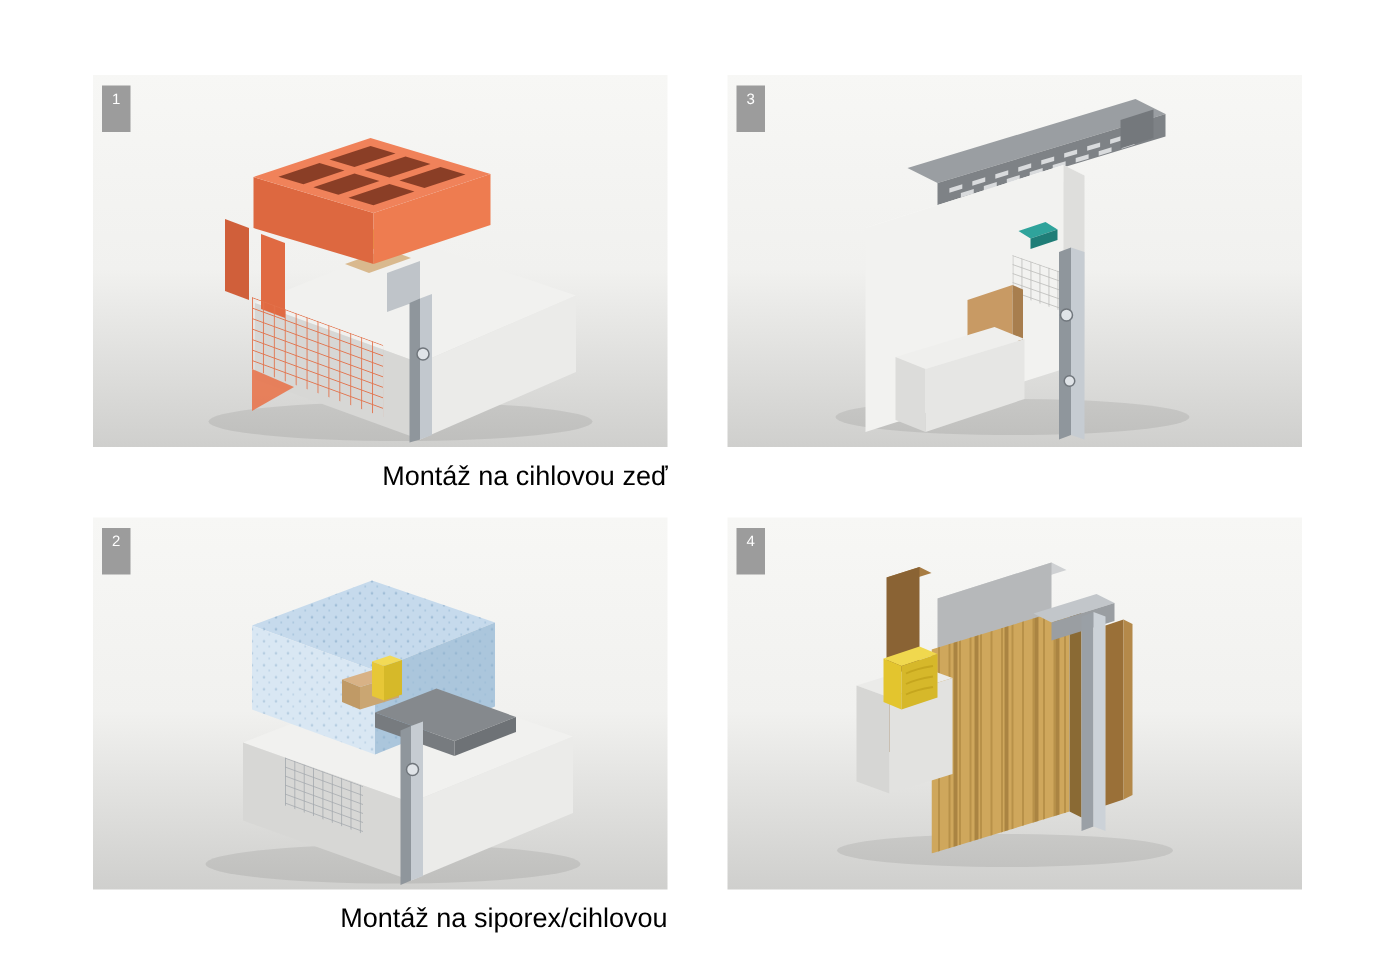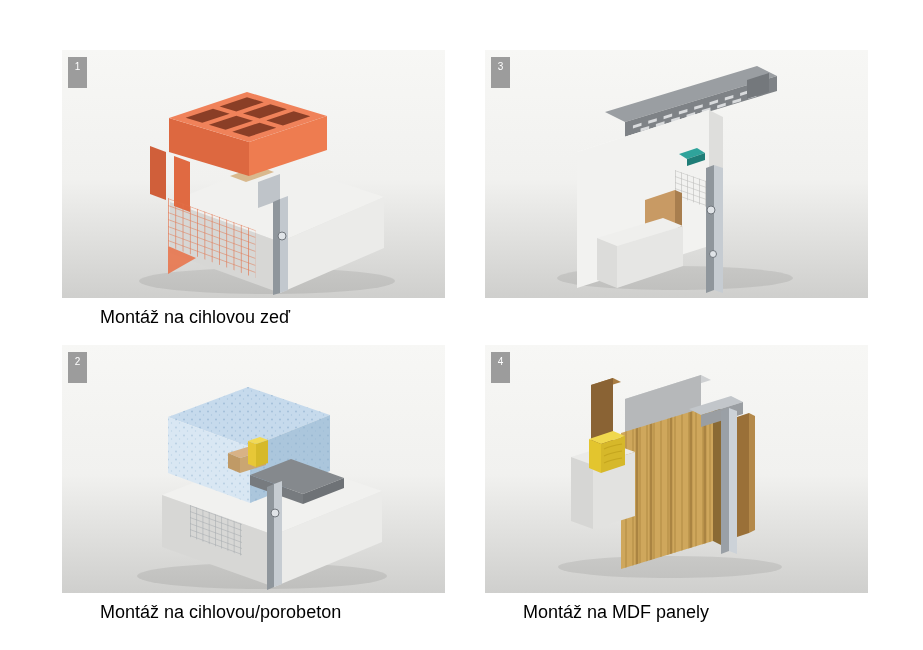--- a/index.html
+++ b/index.html
@@ -17,22 +17,22 @@
     position:relative;width:383px;height:248px;
     background:linear-gradient(180deg,#f7f7f5 0%,#f1f1ef 52%,#cfcfcd 100%);
   }
   .badge{
     position:absolute;left:6px;top:7px;width:19px;height:26px;
     background:#9c9c9c;color:#ffffff;font-size:10px;line-height:1;
     display:flex;justify-content:center;align-items:flex-start;padding-top:5px;
     user-select:none;
   }
   figcaption.caption{
-    display:block;margin:9px 0 17px 38px;
-    font-size:18px;line-height:21px;color:#000000;
+    display:block;margin:9px 0 17px 10px;
+    font-size:18px;line-height:21px;color:#000000;text-align:right;
   }
   svg.illu{display:block;width:383px;height:248px;}
 </style>
 </head>
 <body>
 
 <div class="page">
   <div class="grid">
 
     <figure class="cell">
@@ -202,21 +202,21 @@
             <polygon points="186,96 194,99 194,122 186,119" fill="#e7c737"></polygon>
             <polygon points="194,99 206,95 206,118 194,122" fill="#d6b929"></polygon>
           </g>
           <g>
             <polygon points="205,142 212,139 212,242 205,245" fill="#8f969c"></polygon>
             <polygon points="212,139 220,136 220,239 212,242" fill="#c6ccd2"></polygon>
             <circle cx="213" cy="168" r="4" fill="#e0e4e8" stroke="#70767c" stroke-width="1"></circle>
           </g>
         </svg>
       </div>
-      <figcaption class="caption">Montáž na cihlovou/porobeton</figcaption>
+      <figcaption class="caption">Montáž na siporex/cihlovou</figcaption>
     </figure>
 
     <figure class="cell">
       <div class="panel-image">
         <div class="badge">
           <span>4</span>
         </div>
         <svg class="illu" viewBox="0 0 383 248">
           <defs>
             <clipPath id="woodclip4">
@@ -258,17 +258,16 @@
             <polygon points="108,120 150,107 150,171 108,184" fill="#e2e2e0"></polygon>
           </g>
           <g>
             <polygon points="104,94 128,86 140,91 116,99" fill="#f0d84e"></polygon>
             <polygon points="104,94 116,99 116,128 104,123" fill="#e3c52e"></polygon>
             <polygon points="116,99 140,91 140,120 116,128" fill="#d6b82a"></polygon>
             <path d="M119 104q6 -3 18 -5M119 111q6 -3 18 -5M119 118q6 -3 18 -5" stroke="#c5a61e" stroke-width="1.2" fill="none"></path>
           </g>
         </svg>
       </div>
-      <figcaption class="caption">Montáž na MDF panely</figcaption>
     </figure>
 
   </div>
 </div>
 
 </body></html>

